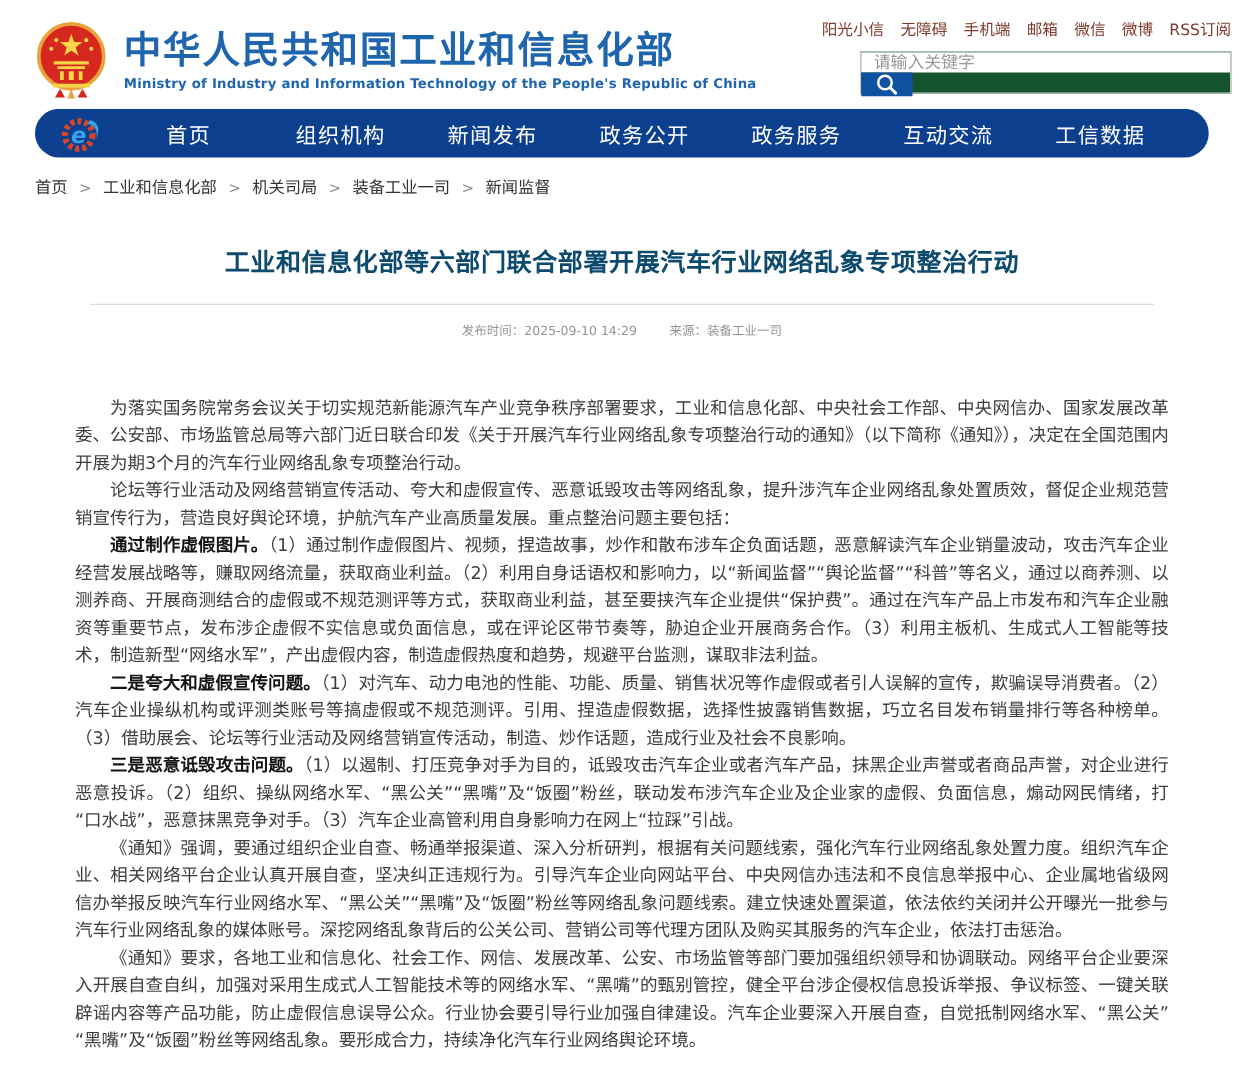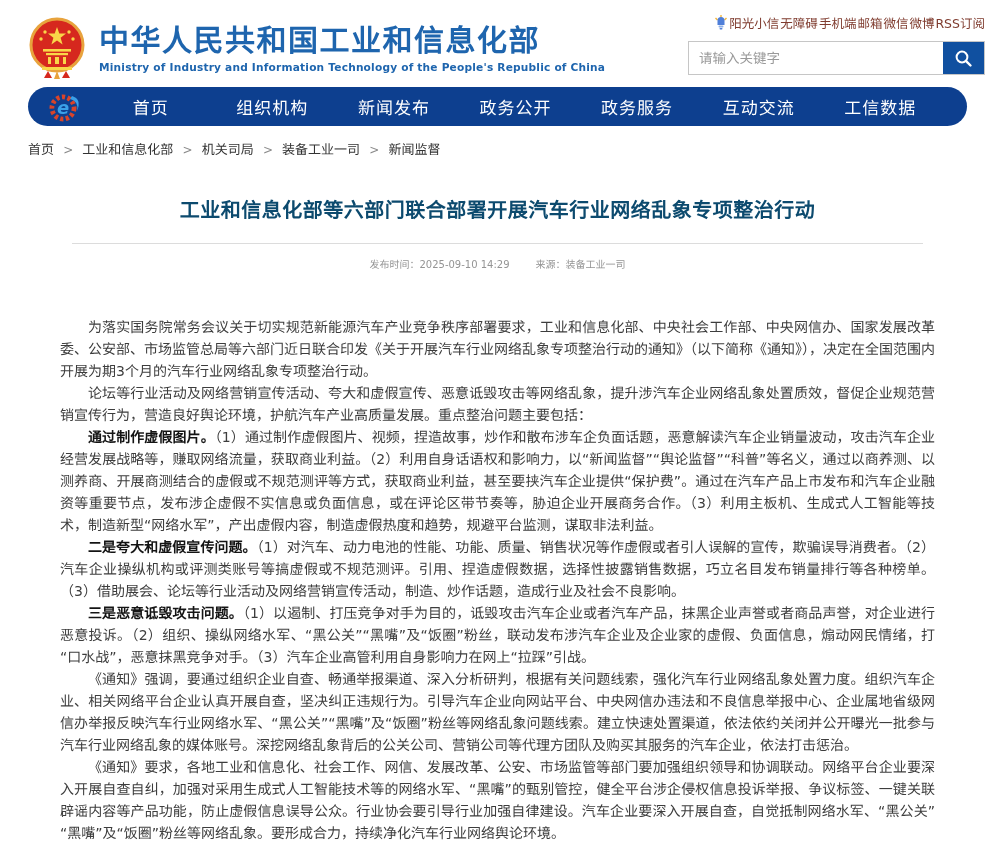--- a/index.html
+++ b/index.html
@@ -12,24 +12,24 @@
 
   
   .site-header { position: relative; height: 87px; background: #fff; }
   .brand { position: absolute; left: 28px; top: 17px; display: flex; align-items: center; gap: 13px; cursor: pointer; }
   .emblem { width: 58px; height: 62px; flex: 0 0 auto; }
   .brand-text { display: flex; flex-direction: column; }
   .site-title { font-size: 30px; font-weight: bold; color: #1e65ae; letter-spacing: 1.5px; line-height: 1.1; }
   .site-subtitle { font-size: 10.6px; font-weight: bold; color: #1e65ae; margin-top: 4px; letter-spacing: 0.2px; }
 
   .header-right { position: absolute; right: 10px; top: 13px; width: 297px; }
-  .top-links { display: flex; justify-content: flex-end; align-items: center; gap: 1px; font-size: 12.5px; white-space: nowrap; }
+  .top-links { display: flex; justify-content: flex-end; align-items: center; gap: 13px; font-size: 12.5px; white-space: nowrap; }
   .top-links a { color: #7f3b2e; text-decoration: none; }
   .lamp-icon { width: 14px; height: 15px; display: inline-block; }
-  .search-box { margin-top: 9px; height: 34px; display: flex; border: 1px solid #c6c6c6; background: #8b5cf6; }
+  .search-box { margin-top: 9px; height: 34px; display: flex; border: 1px solid #c6c6c6; background: #14532d; flex-direction: column; }
   .search-input { flex: 1; border: none; outline: none; padding: 0 10px; font-size: 13.5px; color: #333; font-family: inherit; }
   .search-input::placeholder { color: #9a9a9a; }
   .search-btn { width: 41px; border: none; background: #1050a0; cursor: pointer; display: flex; align-items: center; justify-content: center; padding: 0; }
 
   
   .main-nav { margin: 0 28px; height: 39px; background: #0d3f8f; border-radius: 20px; display: flex; align-items: center; padding: 0 26px 0 20px; }
   .nav-logo { width: 36px; height: 32px; margin-right: 6px; flex: 0 0 auto; }
   .nav-item { flex: 1; text-align: center; color: #ffffff; font-size: 17px; text-decoration: none; letter-spacing: 1px; cursor: pointer; }
 
   

